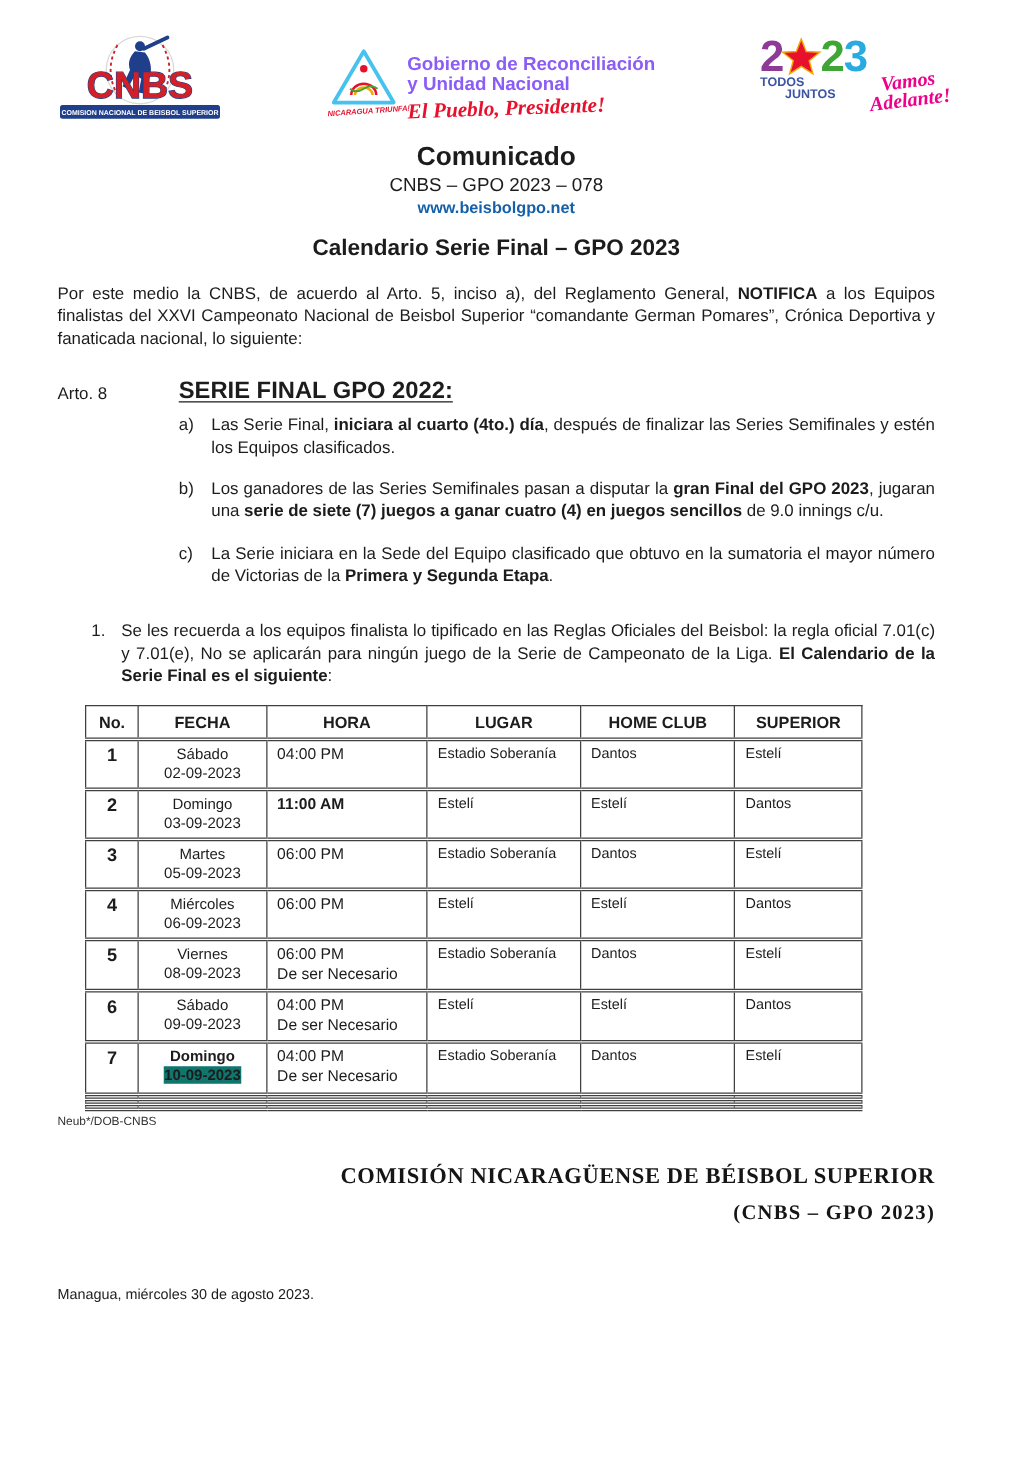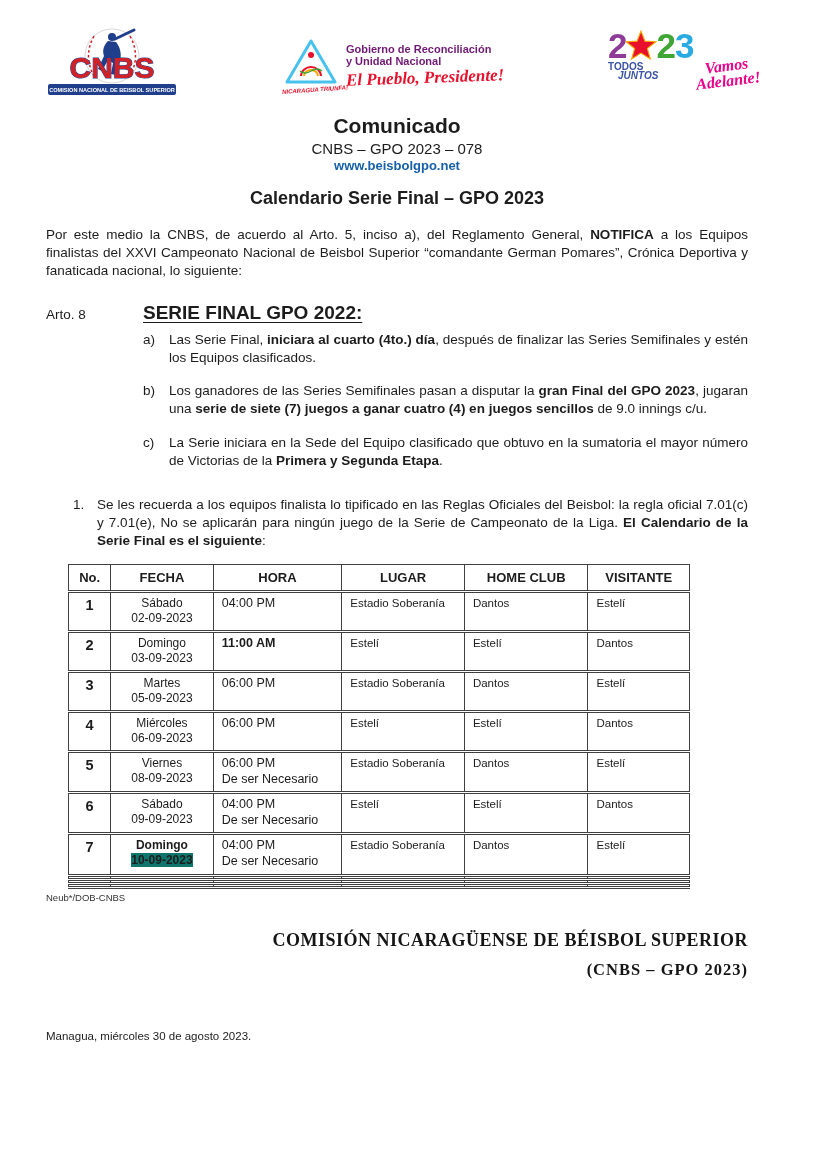--- a/index.html
+++ b/index.html
@@ -13,30 +13,30 @@
   .just { text-align:justify; }
 
   
   .logos { display:flex; justify-content:space-between; align-items:flex-start; height:78px; }
   .cnbs-logo { width:132px; flex:0 0 auto; }
   .gov-logo { display:flex; align-items:flex-start; gap:6px; margin-top:10px; }
   .gov-triangle { position:relative; width:58px; text-align:center; }
   .gov-caption { font-size:6px; color:#E8112D; font-weight:bold; font-style:italic;
                  transform:rotate(-4deg); display:block; margin-top:-2px; white-space:nowrap; }
   .gov-text { line-height:1.05; padding-top:6px; }
-  .gov-line { color:#701a75; font-weight:bold; font-size:11px; }
+  .gov-line { color:#8b5cf6; font-weight:bold; font-size:15px; }
   .gov-script { color:#E8112D; font-family:"Liberation Serif", serif; font-style:italic;
                 font-weight:bold; font-size:17px; transform:rotate(-2deg); display:inline-block; margin-top:2px; }
   .year-logo { position:relative; width:140px; flex:0 0 auto; margin-top:0; }
   .year-digits { display:flex; align-items:center; font-weight:800; font-size:35px;
                  letter-spacing:-1px; line-height:1; }
   .d-purple { color:#8E3A97; } .d-green { color:#3FA535; } .d-blue { color:#29ABE2; }
   .year-star { width:34px; height:34px; margin:0 -2px; }
   .year-words { line-height:0.85; font-weight:800; font-size:10px; color:#3B54A4; margin-top:0; }
-  .year-words .w2 { margin-left:10px;font-style:italic; }
+  .year-words .w2 { margin-left:20px; }
   .year-script { position:absolute; right:-12px; top:30px; color:#EC008C;
                  font-family:"Liberation Serif", serif; font-style:italic; font-weight:bold;
                  font-size:16px; line-height:0.95; transform:rotate(-7deg); text-align:center; }
 
   
   .title-block { text-align:center; margin-top:8px; }
   .t-main { font-size:21px; font-weight:bold; }
   .t-code { font-size:15px; margin-top:2px; }
   .t-url { font-size:13px; font-weight:bold; color:#1560A8; margin-top:1px; }
   .t-sub { font-size:18px; font-weight:bold; margin-top:15px; }
@@ -193,21 +193,21 @@
         <col class="col-home">
         <col class="col-visit">
     </colgroup>
     <thead>
       <tr>
         <th>No.</th>
         <th>FECHA</th>
         <th>HORA</th>
         <th>LUGAR</th>
         <th>HOME CLUB</th>
-        <th>VISITANTE</th>
+        <th>SUPERIOR</th>
       </tr>
     </thead>
     <tbody>
       <tr>
         <td class="c-no">1</td>
         <td class="c-fecha">
             <div>Sábado</div>
             <div>02-09-2023</div>
           </td>
         <td class="c-hora">

